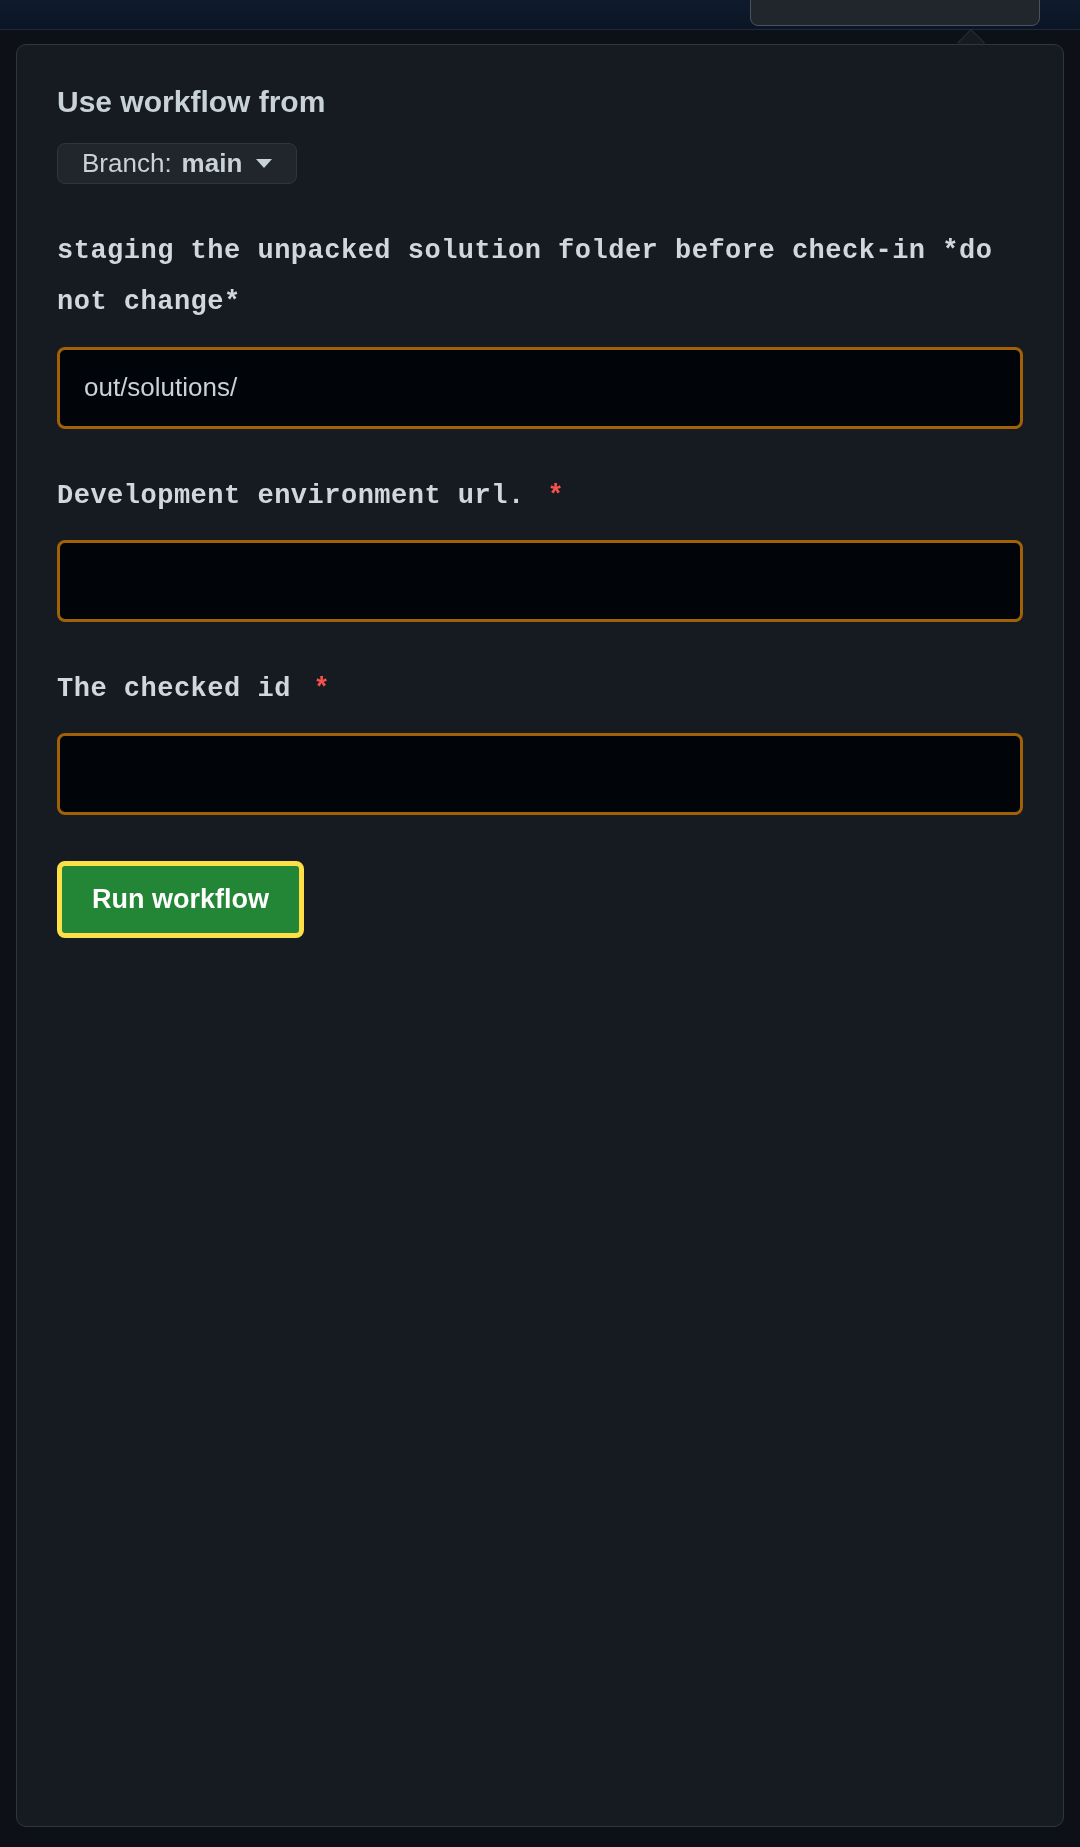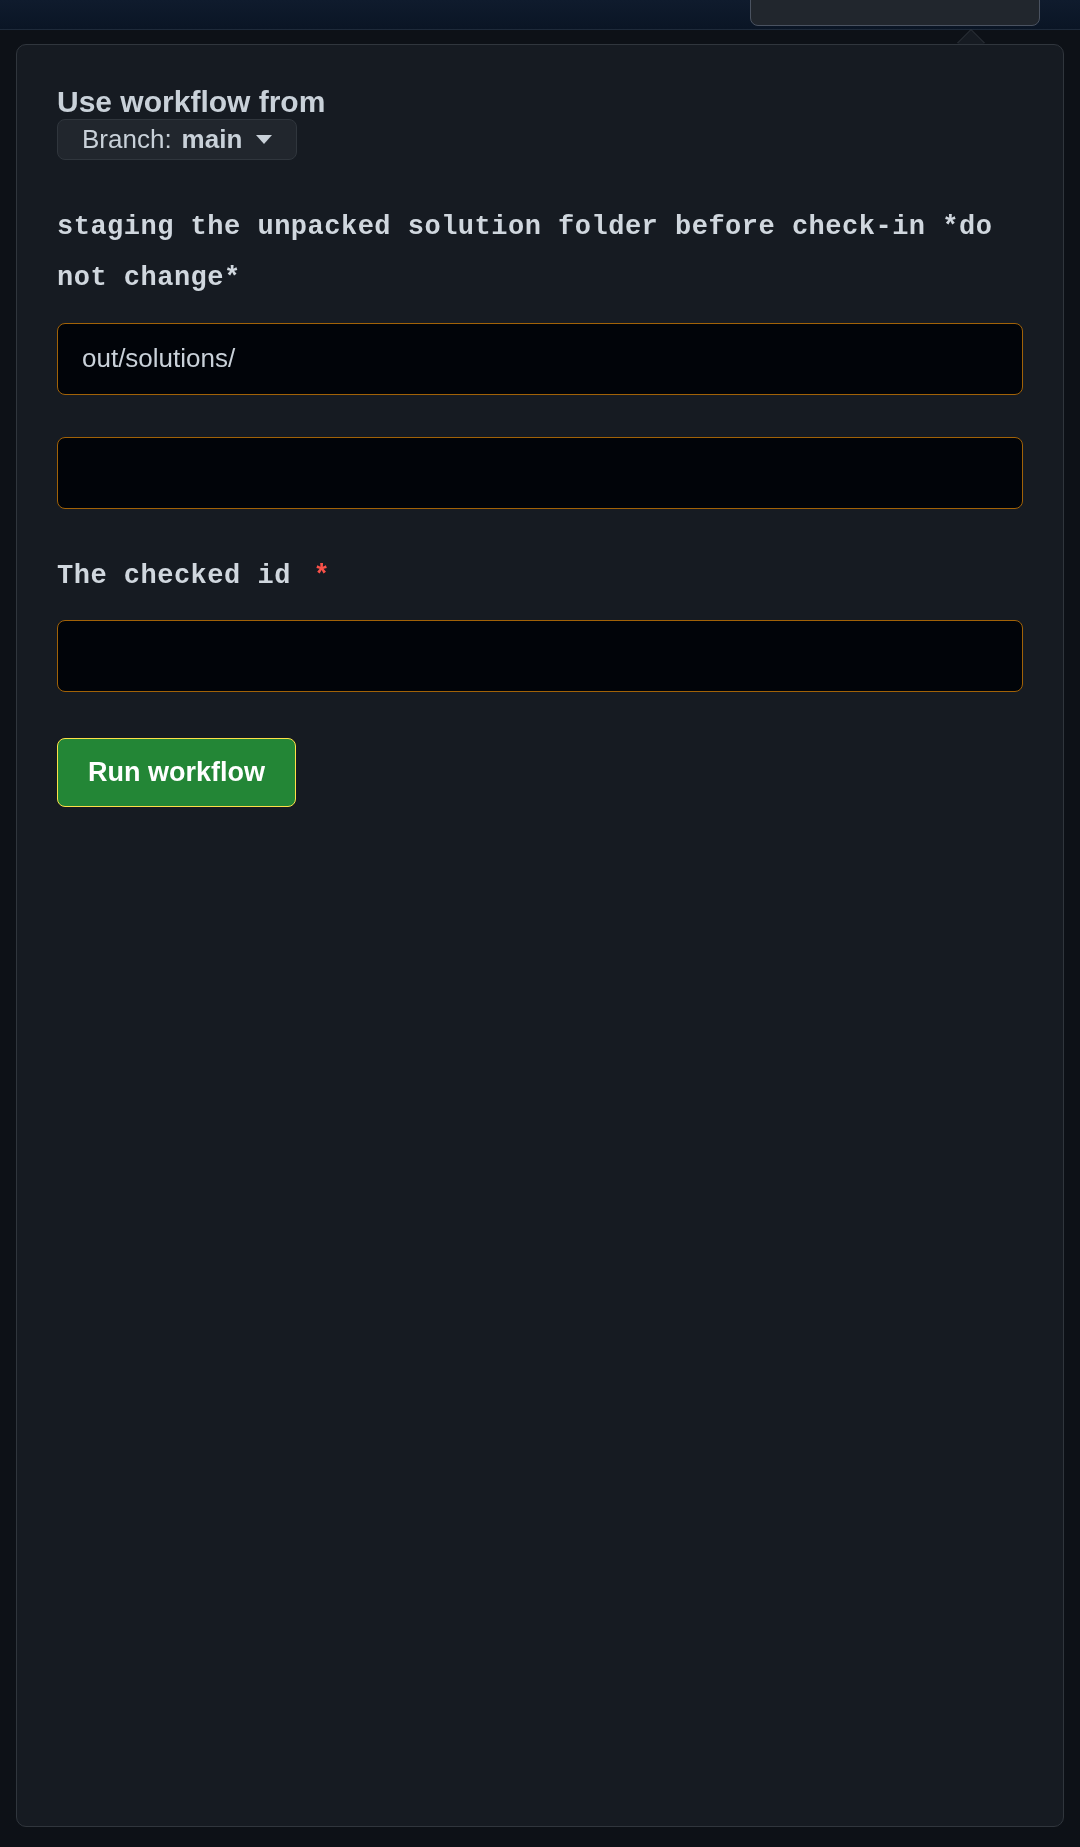--- a/index.html
+++ b/index.html
@@ -46,20 +46,21 @@
     bottom: 20px;
     background: #161b22;
     border: 1px solid #30363d;
     border-radius: 10px;
     padding: 40px 40px 40px 40px;
   }
   .heading {
     font-size: 30px;
     font-weight: 600;
     color: #c9d1d9;
+    margin-bottom: 24px;
   }
   .branch-select {
     display: inline-flex;
     align-items: center;
     background: #21262d;
     border: 1px solid #30363d;
     border-radius: 8px;
     padding: 4px 24px;
     font-size: 26px;
     cursor: pointer;
@@ -81,23 +82,23 @@
     font-size: 27px;
     font-weight: 600;
     color: #d0d7de;
     line-height: 1.9;
     margin-bottom: 18px;
     letter-spacing: 0.5px;
   }
   .req { color: #f85149; margin-left: 6px; }
   .text-input {
     width: 100%;
-    height: 72px;
+    height: 82px;
     background: #010409;
-    border: 1px solid #a16207;
+    border: 3px solid #a16207;
     border-radius: 8px;
     color: #c9d1d9;
     font-size: 26px;
     padding: 0 24px;
     outline: none;
     font-family: inherit;
   }
   .redacted-wrap { position: relative; }
   .redaction {
     position: absolute;
@@ -106,21 +107,21 @@
     width: 298px;
     height: 70px;
     background: #7a7a7a;
     border-radius: 40px;
     pointer-events: none;
   }
   .run-button {
     display: inline-block;
     margin-top: 46px;
     background: #238636;
-    border: 1px solid #fde047;
+    border: 5px solid #fde047;
     color: #ffffff;
     font-size: 27px;
     font-weight: 600;
     padding: 18px 30px;
     border-radius: 8px;
     cursor: pointer;
   }
 </style>
 </head>
 <body>
@@ -145,20 +146,24 @@
   
   <div class="field-block">
     <div class="field-label">staging the unpacked solution folder before check-in *do not change*</div>
     <input class="text-input" type="text" value="out/solutions/" style="">
   </div>
 
   
 
   
   <div class="field-block">
+    <div class="field-label">
+      <span>Development environment url.</span>
+      <span class="req">*</span>
+    </div>
     <input class="text-input" type="text" value="" style="">
   </div>
 
   
   <div class="field-block">
     <div class="field-label">
       <span>The checked id</span>
       <span class="req">*</span>
     </div>
     <input class="text-input" type="text" value="" style="">

